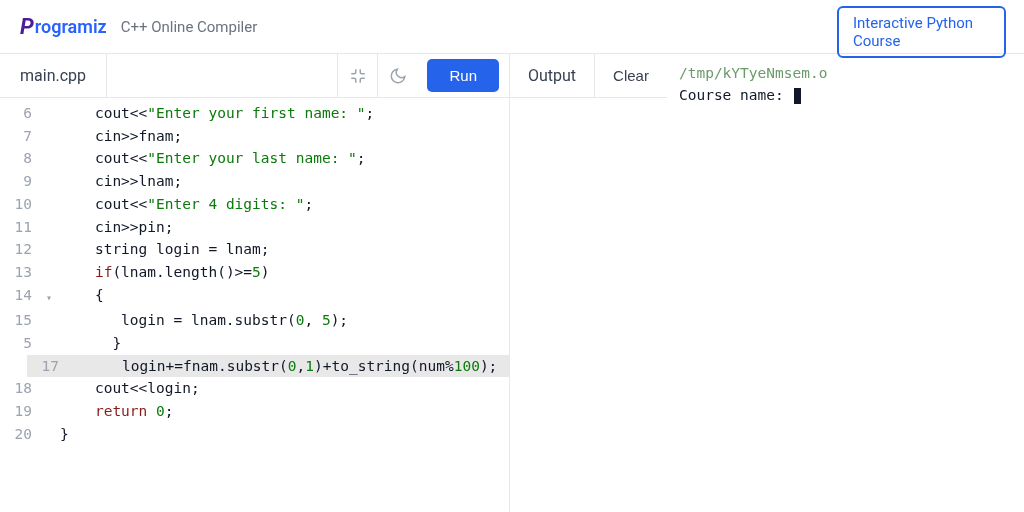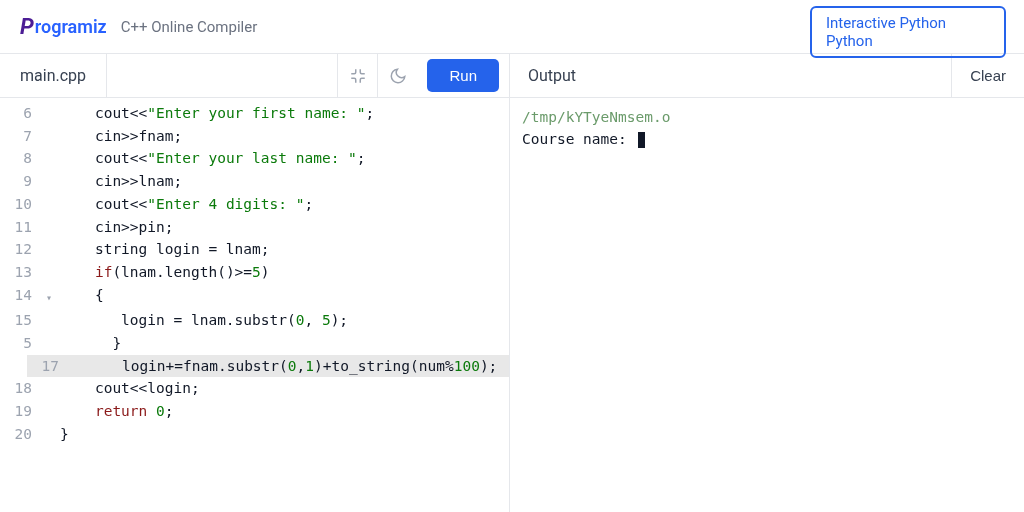--- a/index.html
+++ b/index.html
@@ -2,24 +2,24 @@
 <html><head>
 <meta charset="utf-8">
 <style>
 * { margin: 0; padding: 0; box-sizing: border-box; }
 body { font-family: -apple-system, BlinkMacSystemFont, "Segoe UI", Roboto, sans-serif; background: #fff; width: 1024px; height: 512px; overflow: hidden; }
 .header { display: flex; align-items: center; padding: 8px 20px; border-bottom: 1px solid #e5e7eb; height: 54px; position: relative; }
 .logo { display: flex; align-items: center; color: #2962ff; font-weight: 600; font-size: 18px; margin-right: 14px; }
 .logo-icon { font-size: 22px; font-weight: bold; margin-right: 1px; font-style: italic; color: #4c1d95; }
 .logo-text { color: #2962ff; }
 .header-title { color: #6b7280; font-size: 15px; }
-.promo { position: absolute; right: 18px; top: 6px; border: 2px solid #2563eb; border-radius: 6px; padding: 6px 14px; color: #2563eb; font-size: 15px; line-height: 1.2; width: 196px; }
+.promo { position: absolute; right: 18px; top: 6px; border: 2px solid #2563eb; border-radius: 6px; padding: 6px 14px; color: #2563eb; font-size: 15px; line-height: 1.2; width: 169px; }
 .main { display: flex; height: calc(512px - 54px); }
 .left { width: 510px; border-right: 1px solid #e5e7eb; display: flex; flex-direction: column; }
-.right { flex: 1; display: flex; flex-direction: column; }
+.right { flex: 1; display: flex; flex-direction: row; }
 .toolbar { display: flex; align-items: center; height: 44px; border-bottom: 1px solid #e5e7eb; }
 .tab { padding: 0 20px; height: 100%; display: flex; align-items: center; font-size: 16px; color: #374151; border-right: 1px solid #e5e7eb; text-align: right; }
 .toolbar-spacer { flex: 1; }
 .icon-btn { width: 40px; height: 44px; display: flex; align-items: center; justify-content: center; color: #9ca3af; cursor: pointer; border-left: 1px solid #e5e7eb; }
 .run-btn { background: #2563eb; color: #fff; border: none; border-radius: 5px; padding: 8px 22px; font-size: 15px; font-weight: 500; margin: 4px 10px; cursor: pointer; }
 .output-label { padding: 0 18px; height: 44px; display: flex; align-items: center; font-size: 16px; color: #374151; border-bottom: 1px solid #e5e7eb; flex: 1; }
 .clear-btn { background: #fff; border: 1px solid #e5e7eb; border-top: none; border-right: none; color: #374151; padding: 0 18px; height: 44px; font-size: 15px; cursor: pointer; }
 .output-bar { display: flex; align-items: stretch; }
 .editor { flex: 1; overflow: auto; font-family: "Menlo", "Consolas", monospace; font-size: 14.5px; line-height: 22.7px; padding-top: 4px; }
 .line { display: flex; }
@@ -40,21 +40,21 @@
 <body>
 
 <div class="header">
   <div class="logo">
     <span class="logo-icon">P</span>
       <span class="logo-text">rogramiz</span>
   </div>
   <div class="header-title">C++ Online Compiler</div>
   <div class="promo">
     <div>Interactive Python</div>
-    <div>Python</div>
+    <div>Course</div>
   </div>
 </div>
 
 <div class="main">
   <div class="left">
     <div class="toolbar">
       <div class="tab">main.cpp</div>
       <div class="toolbar-spacer"></div>
       <div class="icon-btn">
         <svg viewBox="0 0 24 24" fill="none" stroke="currentColor" stroke-width="2">

